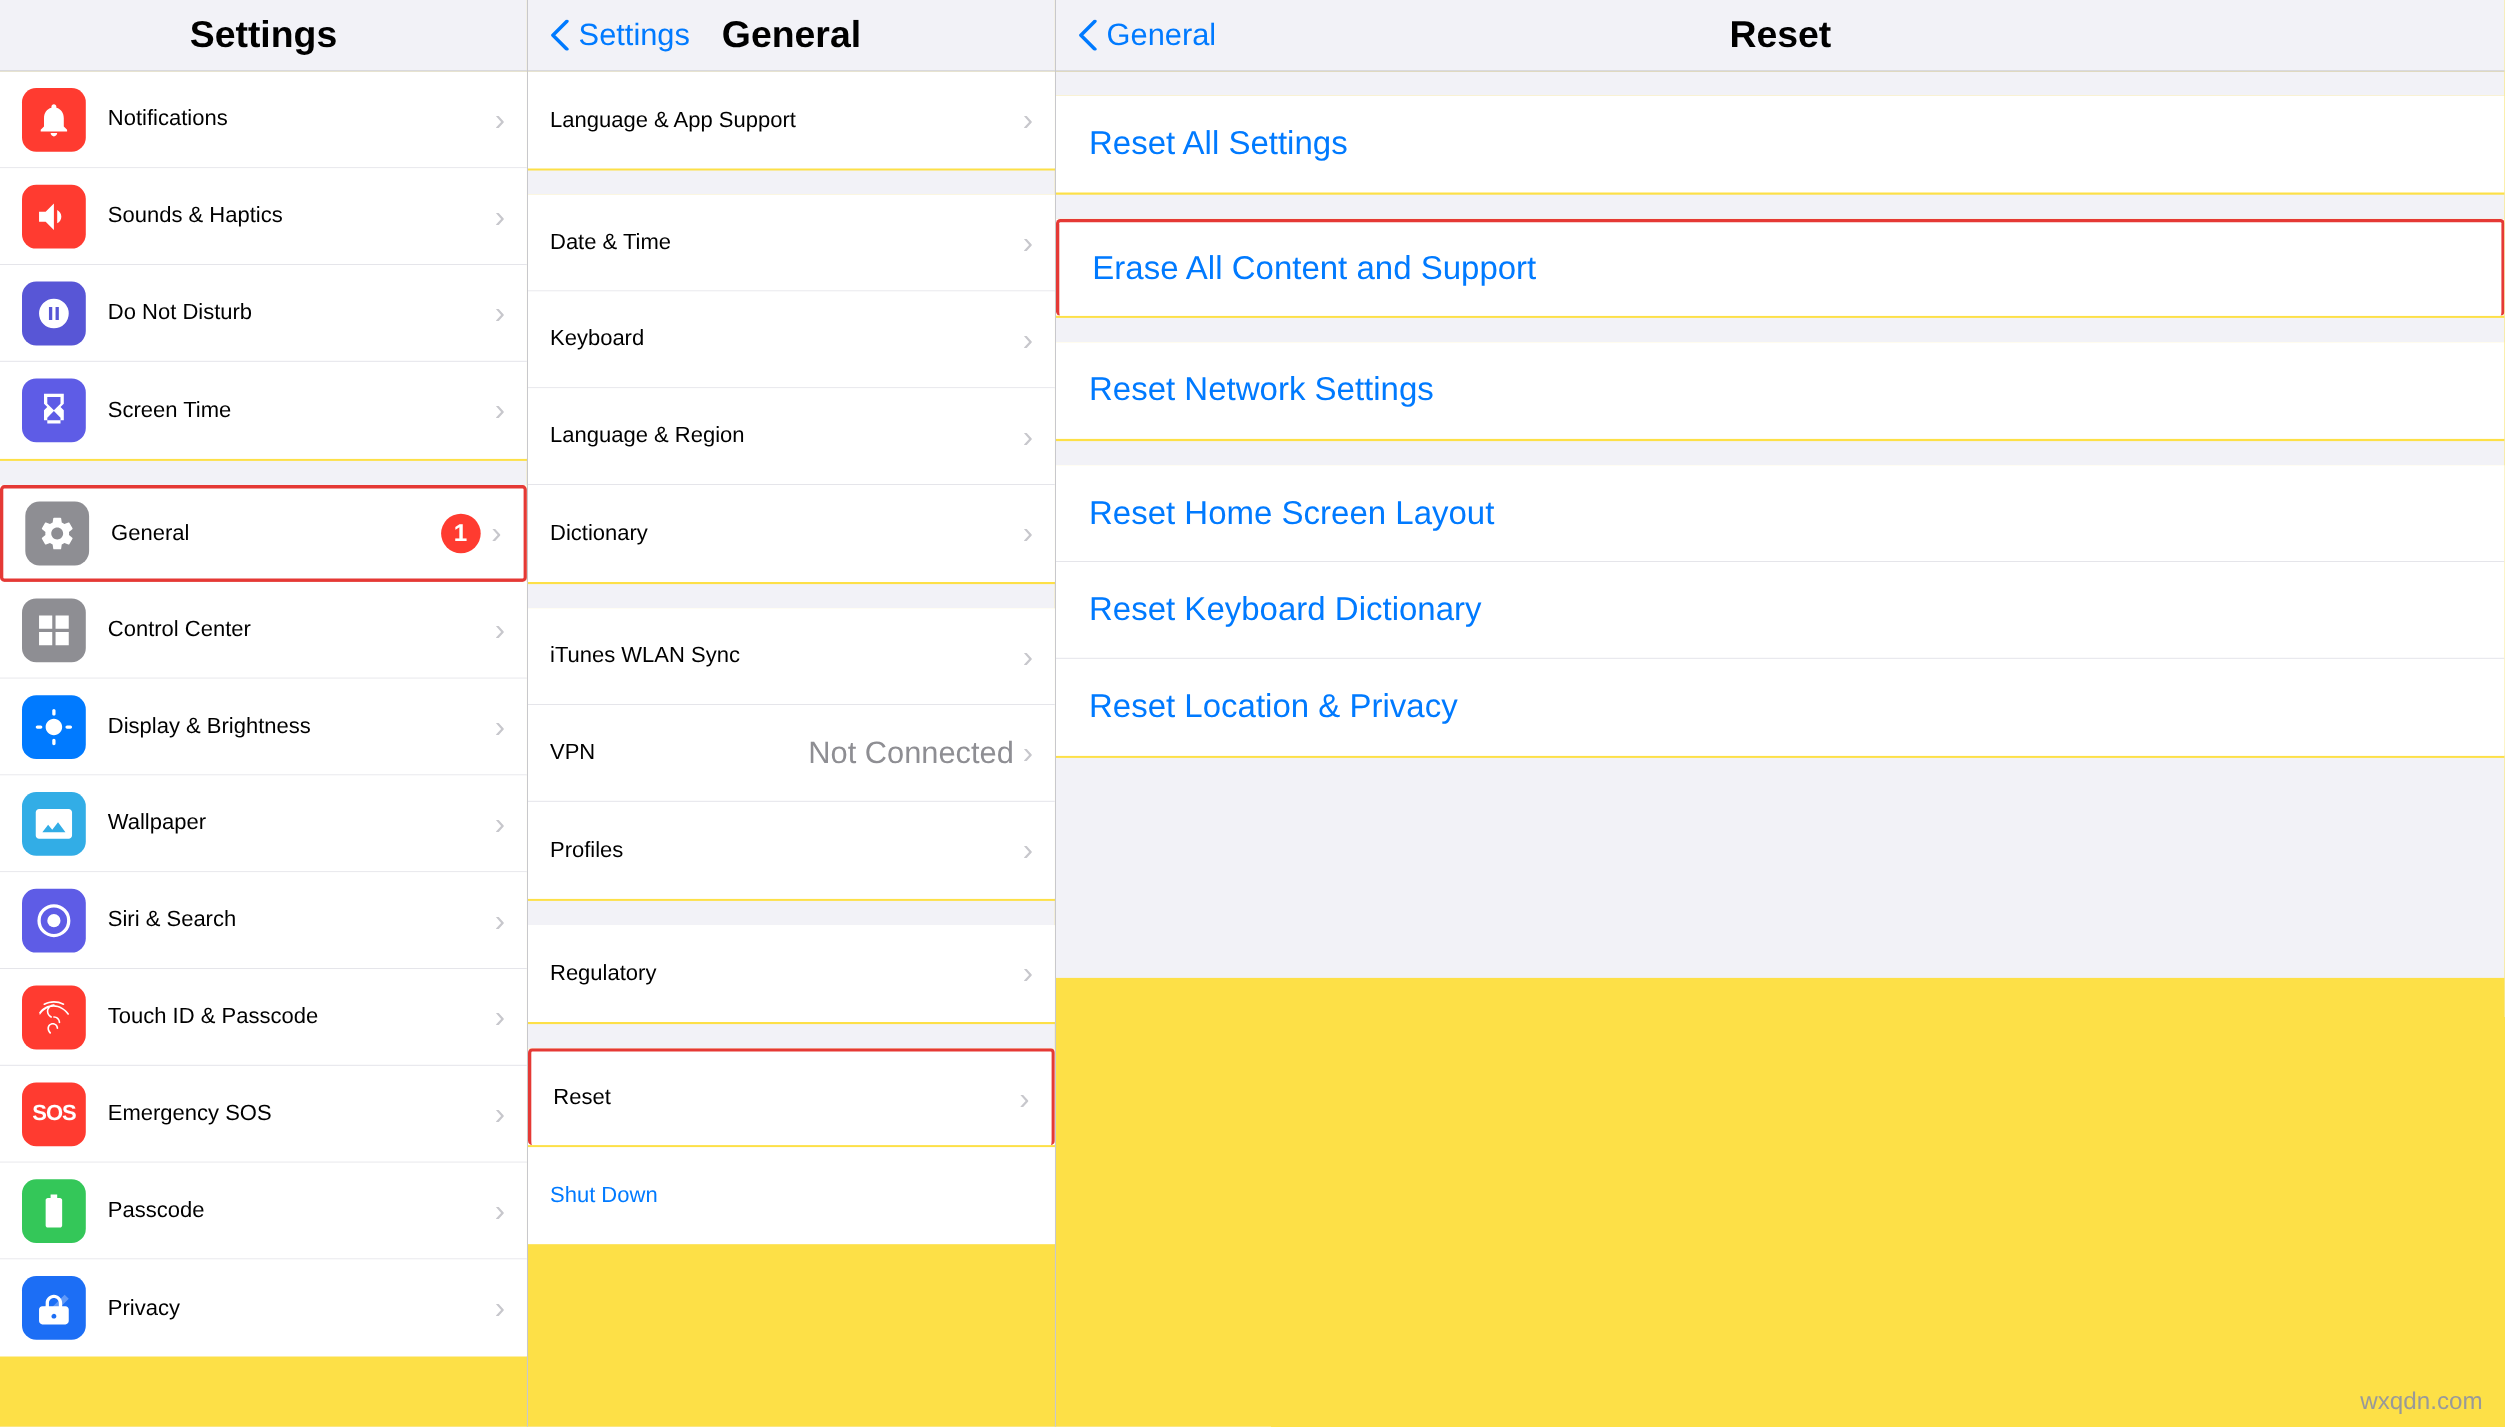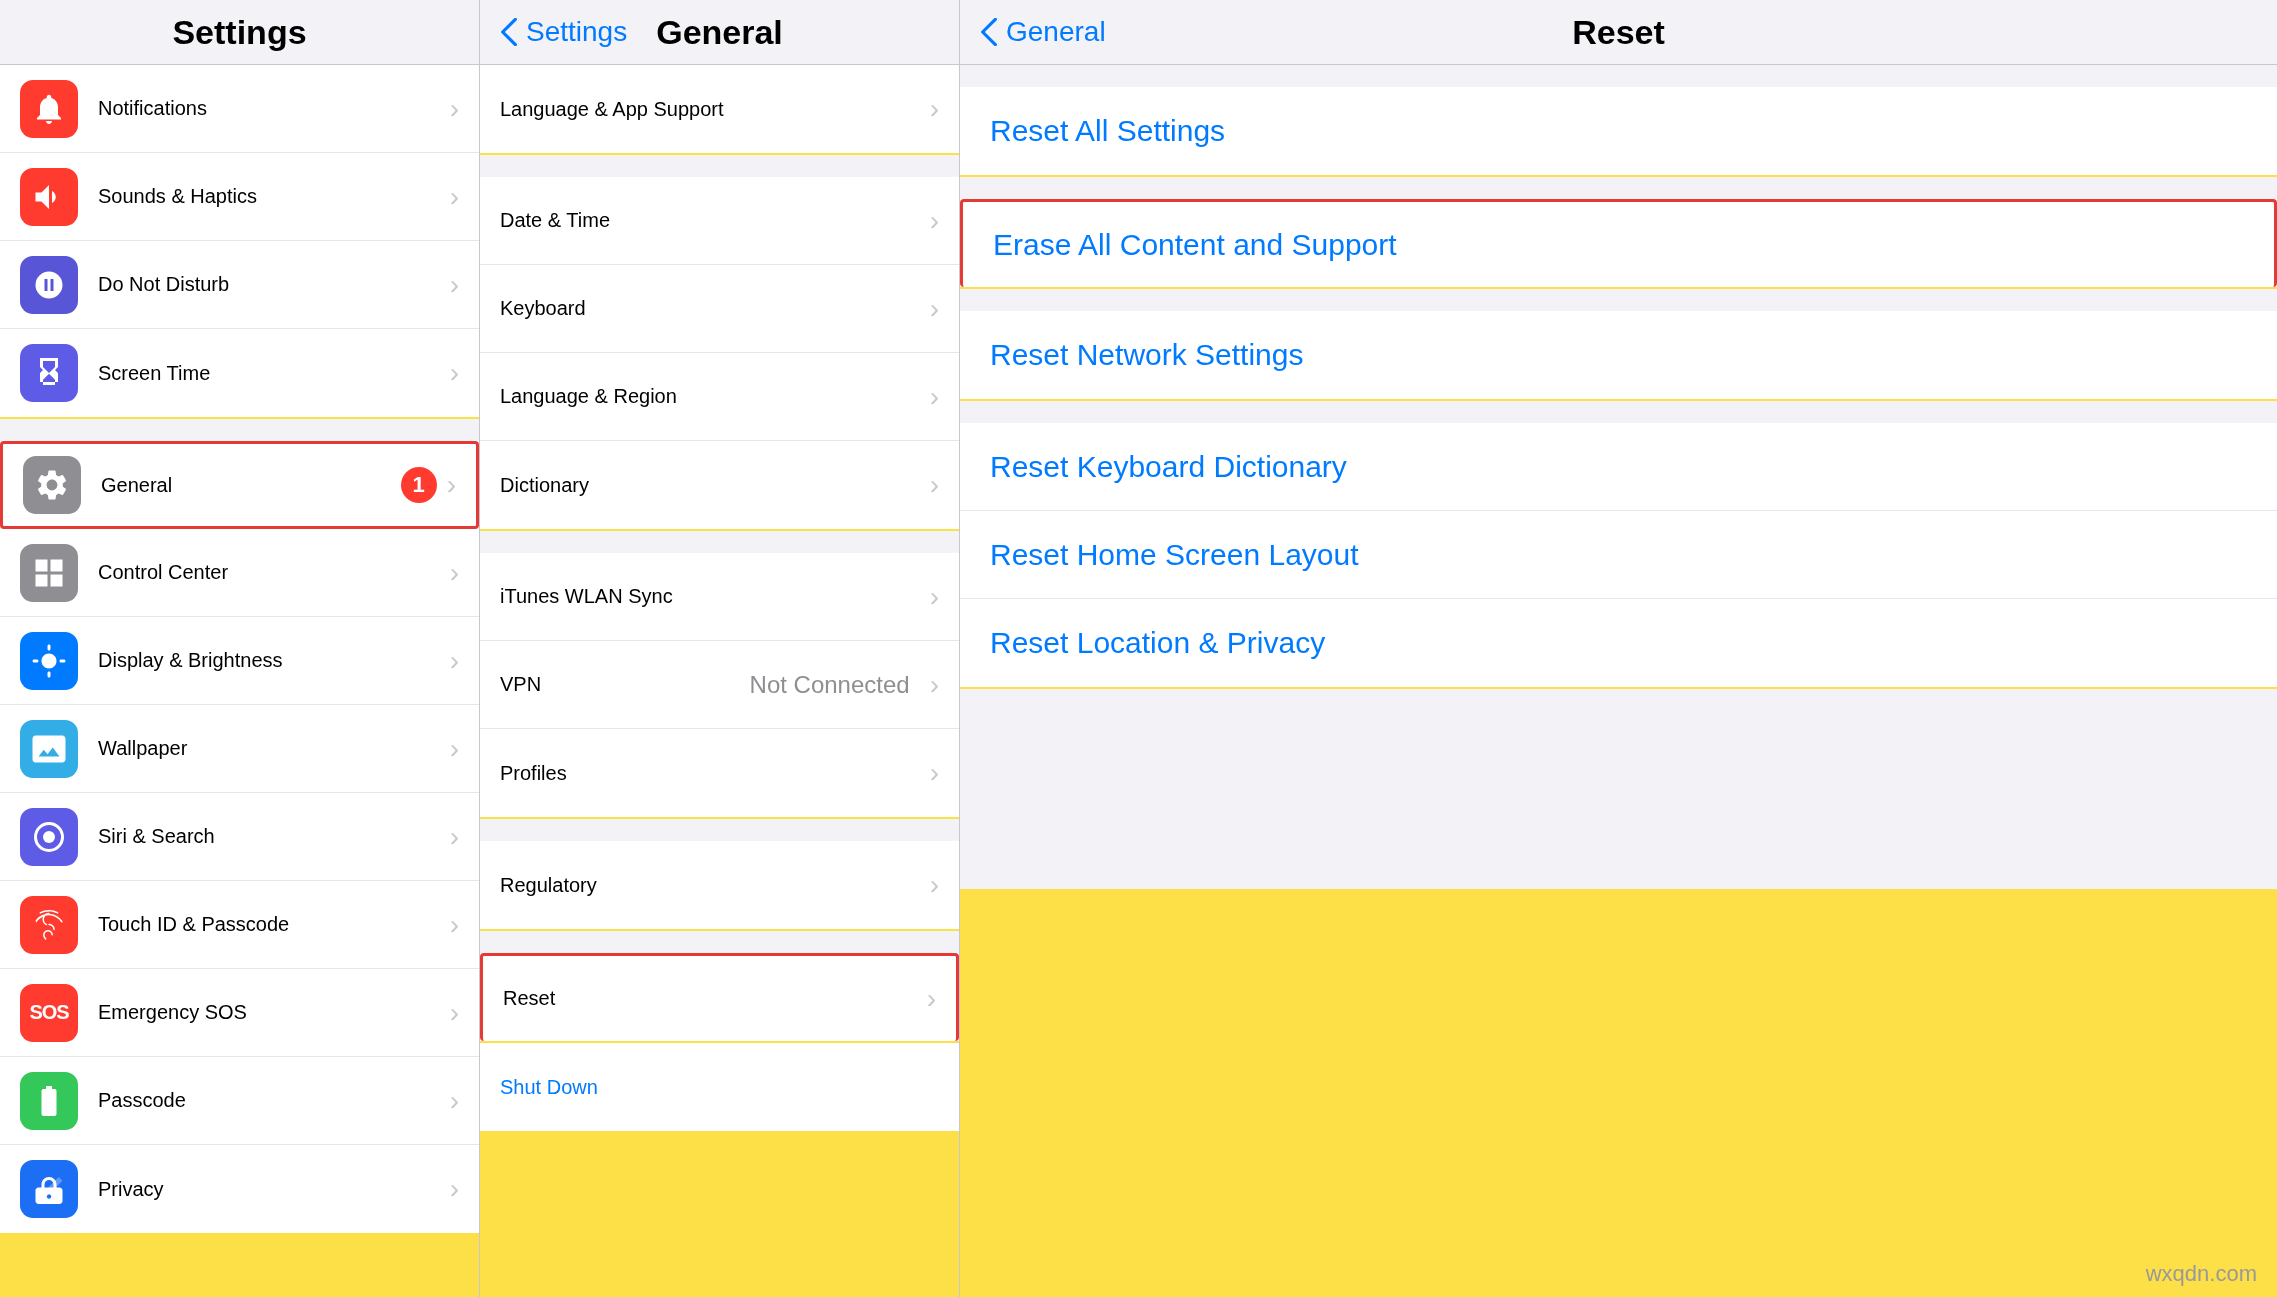--- a/index.html
+++ b/index.html
@@ -129,23 +129,23 @@
       display: flex;
       align-items: center;
       justify-content: center;
       color: #fff;
       font-size: 22px;
       font-weight: 600;
       margin-right: 10px;
     }
 
     .list-item-value {
-      font-size: 24px;
+      font-size: 28px;
       color: #8e8e93;
-      margin-right: 20px;
+      margin-right: 8px;
     }
 
     .chevron {
       color: #c7c7cc;
       font-size: 28px;
     }
 
     
     .list-item-selected {
       border: 3px solid #e53935;
@@ -484,24 +484,24 @@
       <div class="section-group">
         <div class="reset-item">
           <span class="reset-item-label">Reset Network Settings</span>
         </div>
       </div>
 
       <div class="section-divider"></div>
 
       <div class="section-group">
         <div class="reset-item">
+          <span class="reset-item-label">Reset Home Screen Layout</span>
+        </div>
+        <div class="reset-item">
           <span class="reset-item-label">Reset Keyboard Dictionary</span>
-        </div>
-        <div class="reset-item">
-          <span class="reset-item-label">Reset Home Screen Layout</span>
         </div>
         <div class="reset-item">
           <span class="reset-item-label">Reset Location &amp; Privacy</span>
         </div>
       </div>
 
       <div class="section-divider" style="flex:1;min-height:200px;"></div>
 
     </div>
   </div>

